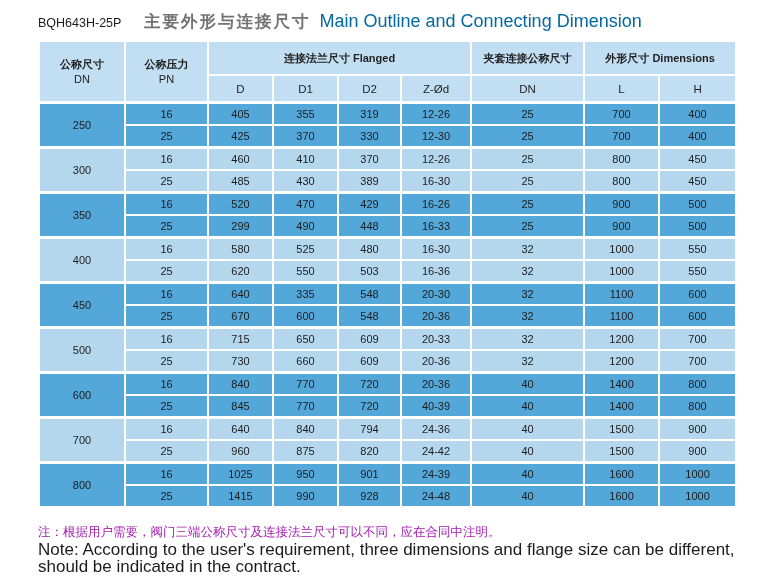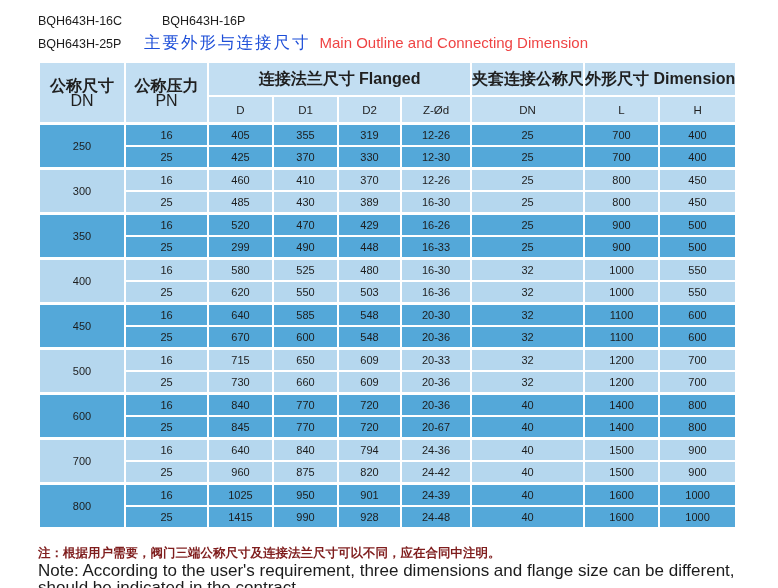--- a/index.html
+++ b/index.html
@@ -14,55 +14,51 @@
     width:778px;height:588px;overflow:hidden;
     font-family:"Liberation Sans","DejaVu Sans",sans-serif;
     color:var(--text);
   }
   .content{padding:11px 0 0 38px;width:700px;}
 
   
   .code-line{display:flex;align-items:baseline;font-size:12.5px;line-height:21px;color:#1c1c1c;}
   .code-col1{width:124px;}
   .code-col2{width:106px;}
-  .title-zh{font-size:16.5px;font-weight:400;letter-spacing:2px;color:#1d4ed8;}
-  .title-en{font-size:15px;margin-left:9px;color:#ef4444;}
+  .title-zh{font-size:16.5px;font-weight:700;letter-spacing:2px;color:#737373;}
+  .title-en{font-size:18px;margin-left:9px;color:#0369a1;}
 
   
   table{
     border-collapse:collapse;table-layout:fixed;
     width:699px;margin-top:6px;text-align:center;
   }
   th,td{border:2px solid var(--cell-border);padding:0;overflow:hidden;white-space:nowrap;}
-  thead th{background:var(--header-bg);font-size:16px;font-weight:700;color:#1f1f1f;}
+  thead th{background:var(--header-bg);font-size:11px;font-weight:700;color:#1f1f1f;}
   thead .h1 th{height:32px;}
   thead .h2 th{height:25px;}
   thead .sub{font-weight:400;font-size:11.5px;}
   .two-line div{line-height:15px;}
   .two-line .l2{font-weight:400;}
   tbody td{height:20px;font-size:11px;color:#1d1d1d;}
   tr.dark td{background:var(--row-dark);}
   tr.light td{background:var(--row-light);}
   tr.gstart td{border-top:3px solid var(--cell-border);}
 
   
   .notes{margin-top:15px;}
-  .note-zh{font-size:12.5px;line-height:18px;color:#7f1d1d;font-weight:bold;}
+  .note-zh{font-size:12.5px;line-height:18px;color:#a21caf;}
   .note-en{font-size:17px;line-height:17px;color:#1c1c1c;}
 </style>
 </head>
 <body>
 
 <div class="content">
 
   <div class="title-block">
-    <div class="code-line">
-      <span class="code-col1">BQH643H-16C</span>
-      <span class="code-col2">BQH643H-16P</span>
-    </div>
     <div class="code-line">
       <span class="code-col2">BQH643H-25P</span>
       <span class="title-zh">主要外形与连接尺寸</span>
       <span class="title-en">Main Outline and Connecting Dimension</span>
     </div>
   </div>
 
   <table>
     <colgroup>
       <col style="width:86px">
@@ -181,21 +177,21 @@
           <td>503</td>
           <td>16-36</td>
           <td>32</td>
           <td>1000</td>
           <td>550</td>
         </tr>
         <tr class="dark gstart">
           <td rowspan="2">450</td>
           <td>16</td>
           <td>640</td>
-          <td>585</td>
+          <td>335</td>
           <td>548</td>
           <td>20-30</td>
           <td>32</td>
           <td>1100</td>
           <td>600</td>
         </tr>
         <tr class="dark">
           <td>25</td>
           <td>670</td>
           <td>600</td>
@@ -235,21 +231,21 @@
           <td>20-36</td>
           <td>40</td>
           <td>1400</td>
           <td>800</td>
         </tr>
         <tr class="dark">
           <td>25</td>
           <td>845</td>
           <td>770</td>
           <td>720</td>
-          <td>20-67</td>
+          <td>40-39</td>
           <td>40</td>
           <td>1400</td>
           <td>800</td>
         </tr>
         <tr class="light gstart">
           <td rowspan="2">700</td>
           <td>16</td>
           <td>640</td>
           <td>840</td>
           <td>794</td>

